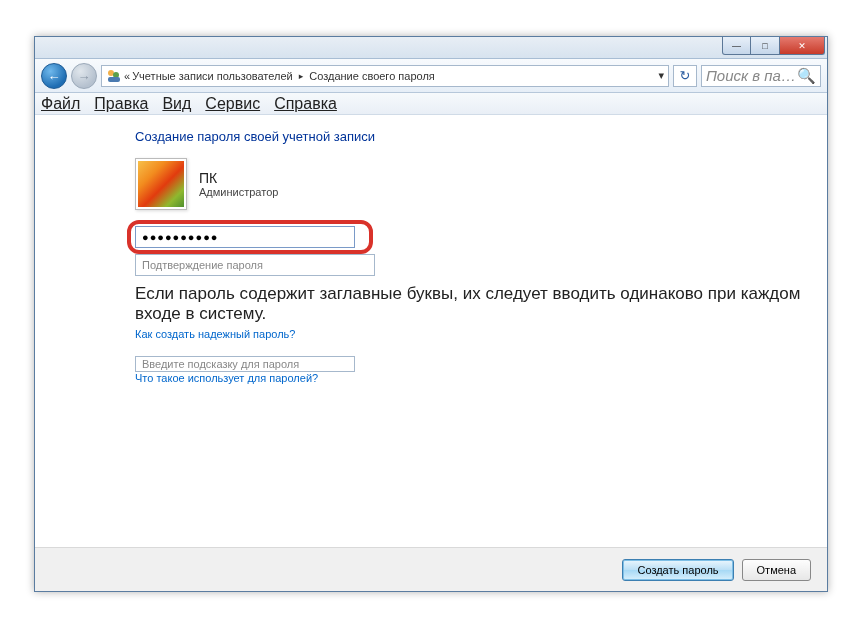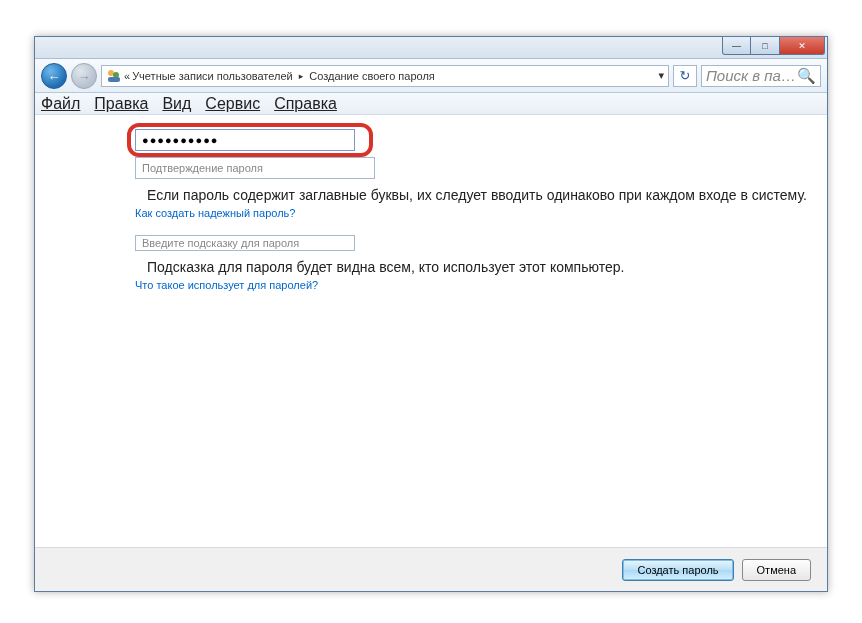--- a/index.html
+++ b/index.html
@@ -142,23 +142,23 @@
 .pw-confirm {
   width: 240px; height: 22px;
   border: 1px solid #a6b8cc;
   background: #fff;
   padding: 0 6px;
   font-size: 11px;
   color: #888;
   display:flex; align-items:center;
 }
 .info-text {
-  font-size: 14px;
+  font-size: 17px;
   color: #222;
-  margin: 8px 0 4px 12px;
+  margin: 8px 0 4px 0;
 }
 .link {
   color: #0066cc;
   font-size: 11px;
   cursor: pointer;
 }
 .hint-input {
   width: 220px; height: 16px;
   border: 1px solid #a6b8cc;
   background: #fff;
@@ -233,34 +233,43 @@
 
   <div class="menubar">
     <span><u>Файл</u></span>
     <span><u>Правка</u></span>
     <span><u>Вид</u></span>
     <span><u>Сервис</u></span>
     <span><u>Справка</u></span>
   </div>
 
   <div class="content">
-
+    <div class="page-title">Создание пароля своей учетной записи</div>
+
+    <div class="user-row">
+      <div class="avatar">
+          <div class="avatar-inner"></div>
+        </div>
+      <div>
+        <div class="user-name">ПК</div>
+        <div class="user-role">Администратор</div>
+      </div>
+    </div>
 
     <div class="field-wrap">
       <div class="highlight"></div>
       <div class="pw-input">●●●●●●●●●●</div>
     </div>
 
     <div class="pw-confirm">Подтверждение пароля</div>
 
     <div class="info-text">Если пароль содержит заглавные буквы, их следует вводить одинаково при каждом входе в систему.</div>
     <div class="link">Как создать надежный пароль?</div>
 
     <div class="hint-input">Введите подсказку для пароля</div>
-    <div class="info-text">Подсказка для пароля будет видна всем, кто использует этот компьютер.</div>
     <div class="link">Что такое использует для паролей?</div>
   </div>
 
   <div class="footer">
     <div class="btn btn-primary">Создать пароль</div>
     <div class="btn">Отмена</div>
   </div>
 </div>
 
 </body></html>

